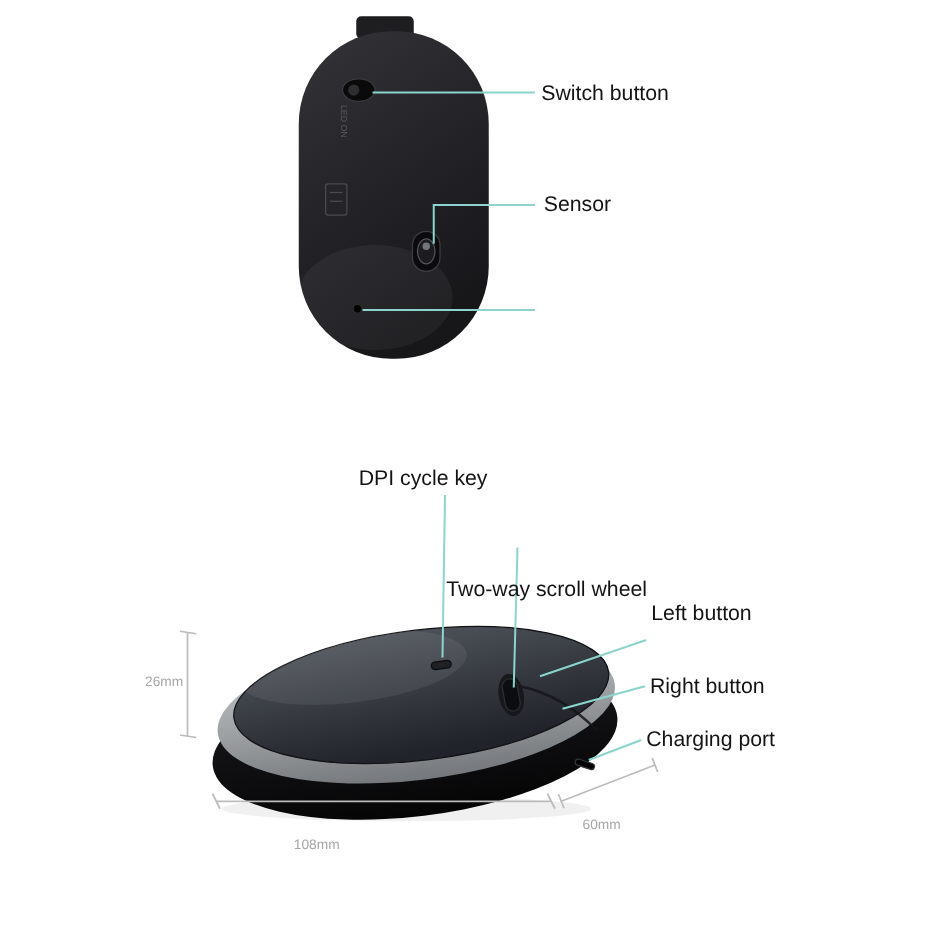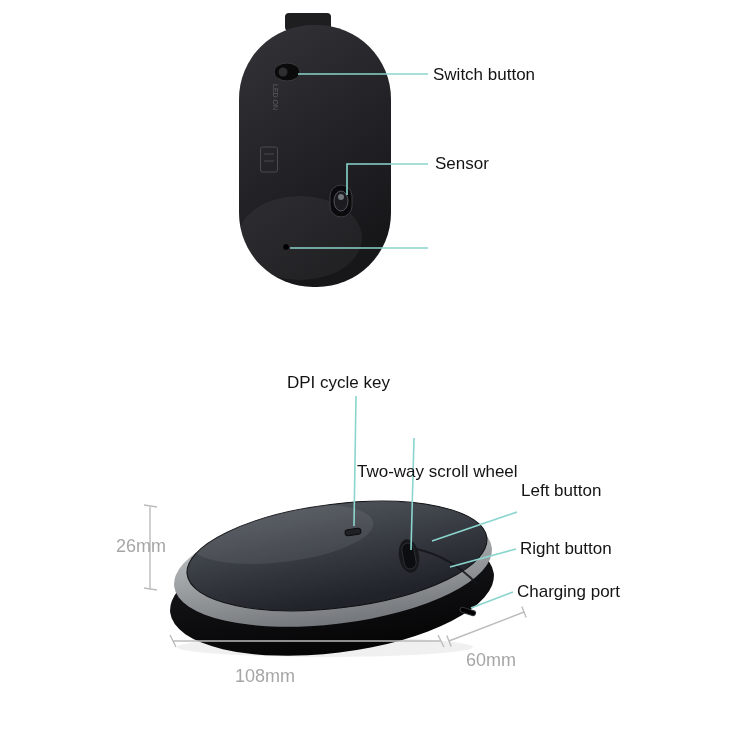--- a/index.html
+++ b/index.html
@@ -1,20 +1,20 @@
 <!DOCTYPE html>
 <html><head>
 <meta charset="utf-8">
 <style>
   html,body{margin:0;padding:0;background:#ffffff;}
   .stage{position:relative;width:750px;height:750px;background:#ffffff;
          font-family:"Liberation Sans",sans-serif;overflow:hidden;}
   .art{position:absolute;left:0;top:0;}
   .lbl{position:absolute;font-size:17px;line-height:20px;color:#141414;white-space:nowrap;}
-  .dim{position:absolute;font-size:18px;line-height:17px;color:#a6a6a6;white-space:nowrap;}
+  .dim{position:absolute;font-size:11px;line-height:17px;color:#a6a6a6;white-space:nowrap;}
 </style>
 </head>
 <body>
 
 <div class="stage">
 
   <svg class="art" width="750" height="750" viewBox="0 0 750 750">
     <defs>
       <linearGradient id="bodyGrad" x1="0" y1="0" x2="0.4" y2="1">
         <stop offset="0" stop-color="#333338"></stop>

